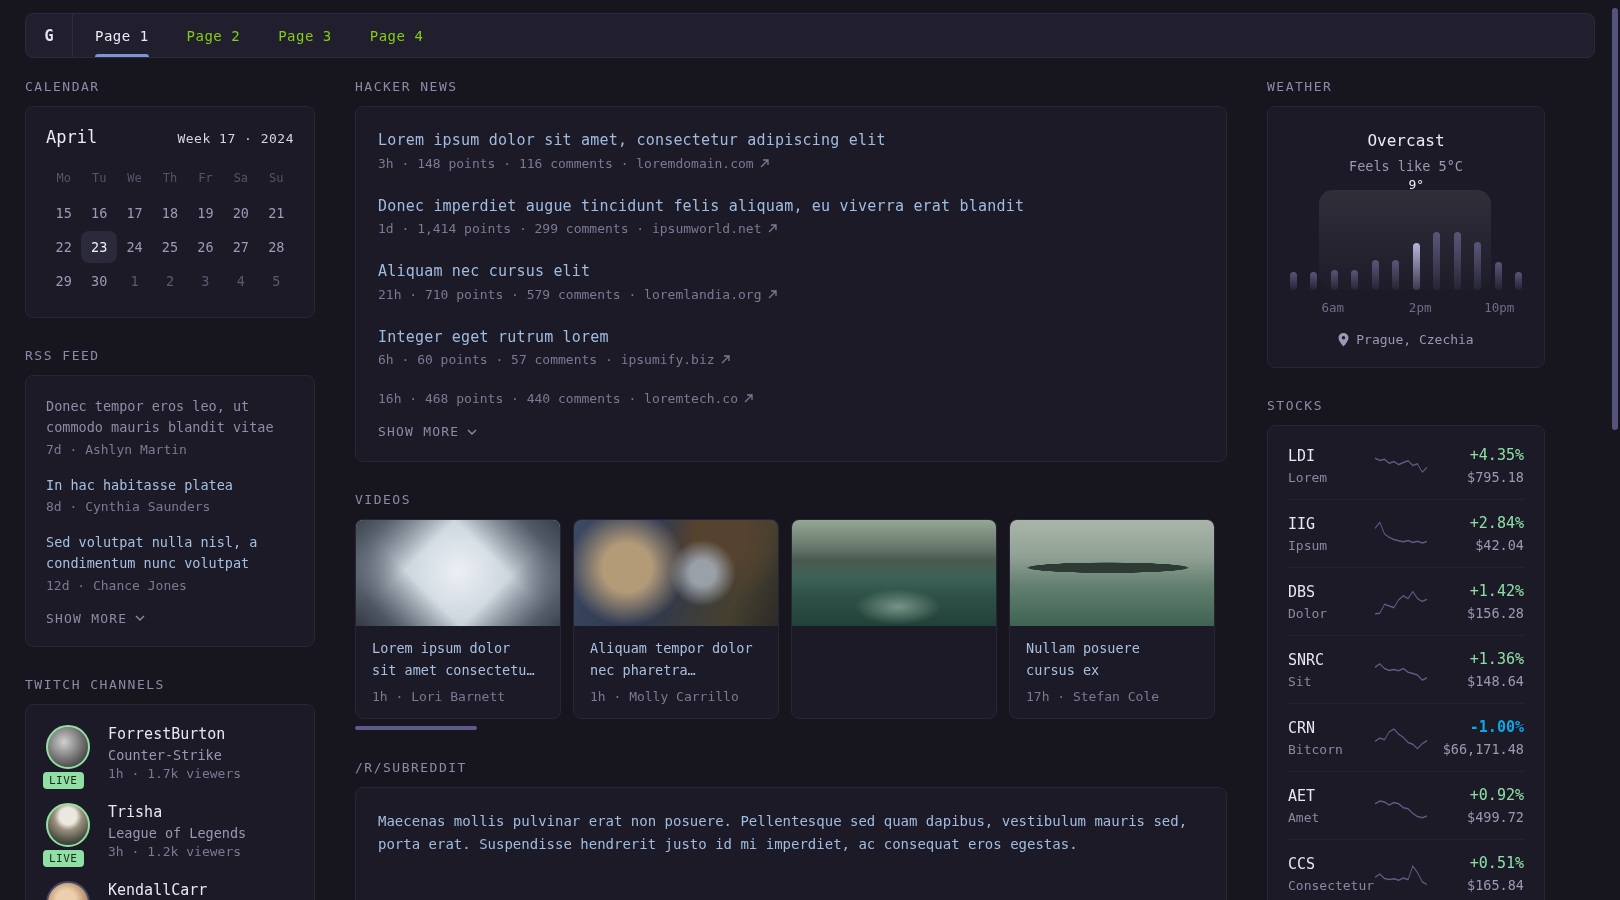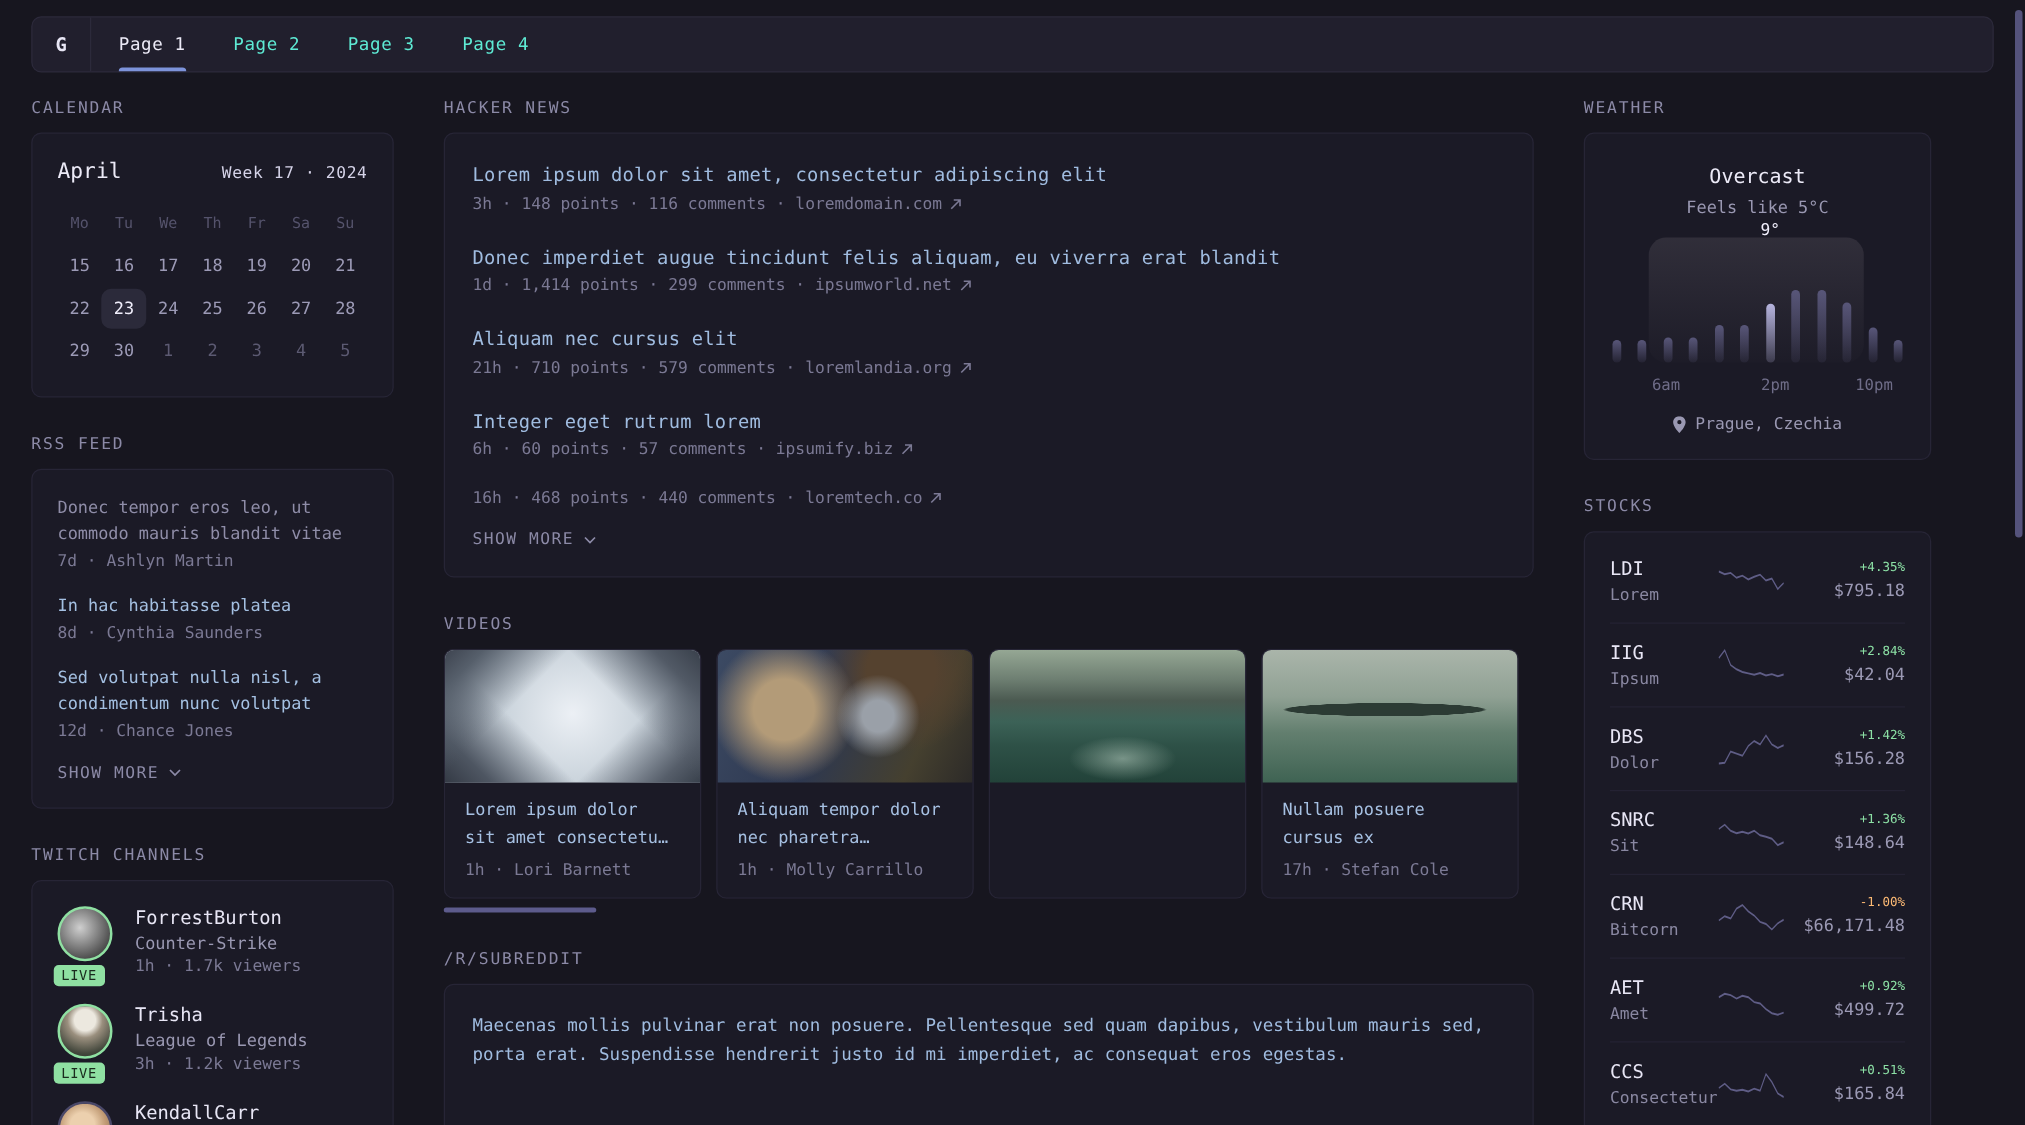--- a/index.html
+++ b/index.html
@@ -14,21 +14,21 @@
 
   
   .topnav {
     height:45px; background:#211f2d; border:1px solid #2c2a3b; border-radius:8px;
     display:flex; align-items:stretch; position:relative;
   }
   .logo { width:46px; display:flex; align-items:center; justify-content:center;
     color:#e8e6f5; font-size:15px; font-weight:bold; }
   .nav-sep { width:1px; background:#2c2a3b; }
   .tabs { display:flex; align-items:stretch; padding-left:22px; gap:38px; }
-  .tab { display:flex; align-items:center; font-size:14px; color:#5eead4;
+  .tab { display:flex; align-items:center; font-size:14px; color:#84cc16;
     position:relative; cursor:pointer; letter-spacing:.5px; }
   .tab[data-active="true"] { color:#eceaf7; }
   .tab[data-active="true"]::after {
     content:""; position:absolute; left:0; right:0; bottom:0; height:3px;
     background:#7d93da; border-radius:3px 3px 0 0;
   }
 
   
   .columns { display:flex; gap:40px; margin-top:21px; padding-right:50px; }
   .col-left  { width:290px; flex:none; }
@@ -139,22 +139,22 @@
   
   .stocks-card { padding:6px 20px; }
   .stock-row { display:flex; align-items:center; padding:14px 0; border-top:1px solid #242233; cursor:pointer; }
   .stock-row:first-child { border-top:none; }
   .stock-id { width:86px; flex:none; }
   .stock-sym { font-size:15px; color:#e8e6f5; margin-bottom:5px; }
   .stock-name { font-size:13px; color:#8a88a2; }
   .stock-spark { flex:1; height:34px; }
   .stock-spark svg { width:100%; height:34px; display:block; }
   .stock-vals { width:96px; flex:none; text-align:right; }
-  .stock-change { font-size:10px; margin-bottom:5px; color:#8ce0a5; }
-  .stock-change[data-dir="down"] { color:#fdba74; }
+  .stock-change { font-size:15px; margin-bottom:5px; color:#8ce0a5; }
+  .stock-change[data-dir="down"] { color:#0ea5e9;font-weight:bold; }
   .stock-price { font-size:13.5px; color:#9b99b4; }
 
   
   .page-scrollbar { position:absolute; right:2px; top:8px; width:6px; height:422px;
     background:#55537c; border-radius:3px; cursor:pointer; }
 </style>
 </head>
 <body>
 
 <div class="page">

